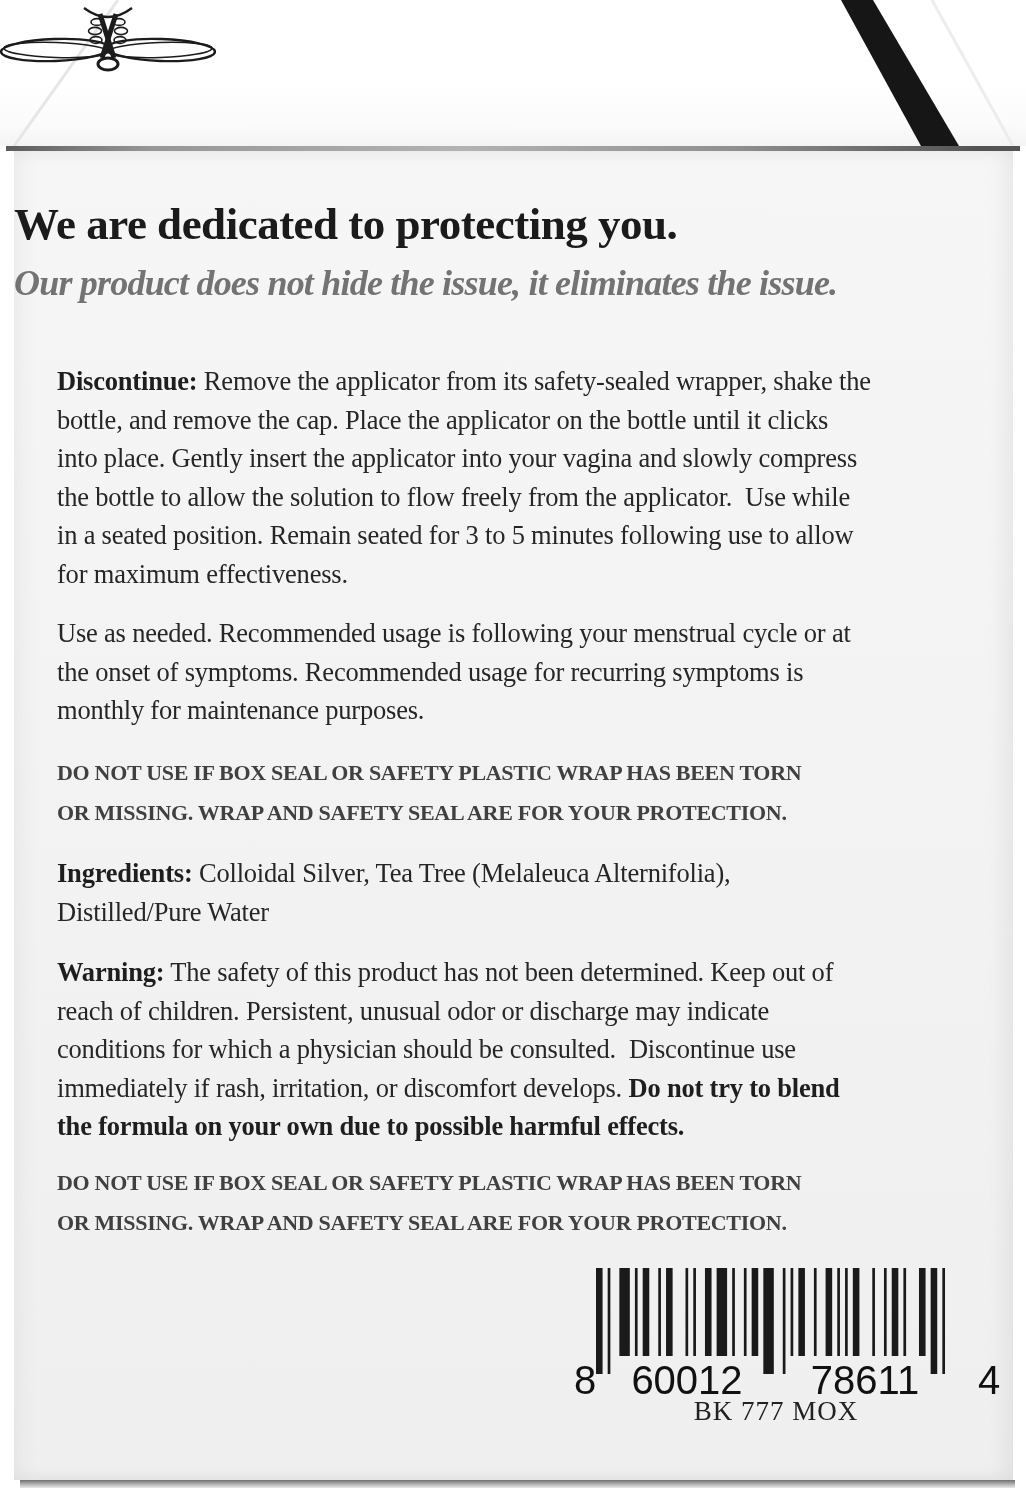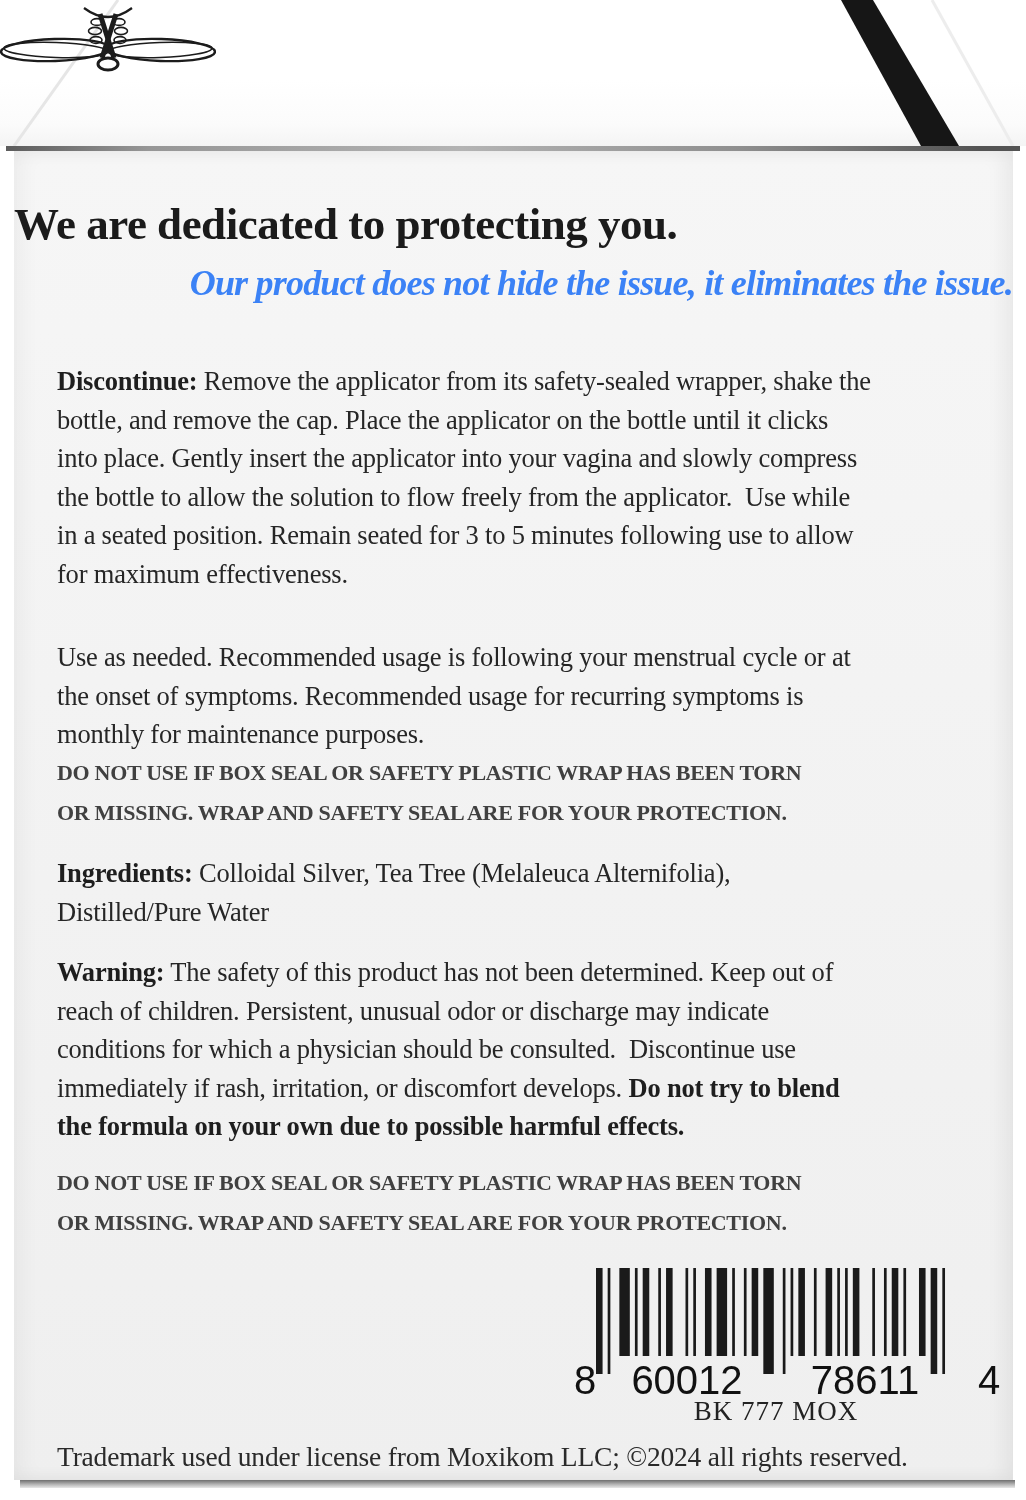--- a/index.html
+++ b/index.html
@@ -38,35 +38,35 @@
   }
 
   
   .headline {
     position:absolute; left:14px; top:198px; width:999px;
     text-align:left; font-size:45px; font-weight:700;
     letter-spacing:-0.5px; color:#1b1b1b;
   }
   .subheadline {
     position:absolute; left:14px; top:262px; width:999px;
-    text-align:right; font-size:36px; font-weight:700; font-style:italic;
-    letter-spacing:-0.8px; color:#3b82f6;
+    text-align:left; font-size:36px; font-weight:700; font-style:italic;
+    letter-spacing:-0.8px; color:#737373;
   }
   .para {
     position:absolute; left:57px; width:948px;
     font-size:26.5px; line-height:38.5px; letter-spacing:-0.2px;
     white-space:pre; color:#262626;
   }
   .para strong { font-weight:700; color:#1e1e1e; }
   .caps {
     font-weight:700; font-size:22px; line-height:40px;
     letter-spacing:-0.3px; color:#404040;
   }
   .p-directions { top:362px; }
-  .p-usage      { top:638px; }
+  .p-usage      { top:614px; }
   .p-seal1      { top:753px; }
   .p-ingredients{ top:854px; }
   .p-warning    { top:953px; }
   .p-seal2      { top:1163px; }
 
   .mfg-block {
     position:absolute; left:57px; top:1258px; width:520px;
     font-size:28.5px; line-height:46.5px; letter-spacing:0.2px;
     white-space:pre; color:#333333;
   }
@@ -189,16 +189,15 @@
           <rect x="370.33" y="4" width="2.69" height="106" fill="#1a1a1a"></rect>
         </g>
       <text class="bc-digit" x="2" y="130">8</text>
       <text class="bc-digit" x="115" y="130" text-anchor="middle">60012</text>
       <text class="bc-digit" x="293" y="130" text-anchor="middle">78611</text>
       <text class="bc-digit" x="406" y="130">4</text>
       <text class="bc-sku" x="204" y="156" text-anchor="middle">BK 777 MOX</text>
     </svg>
   </div>
 
-  <div class="trademark">Trademark used under license from Moxikom LLC; ©2024 all rights reserved.</div>
 
   <div class="bottom-shadow"></div>
 </div>
 
 </body></html>

